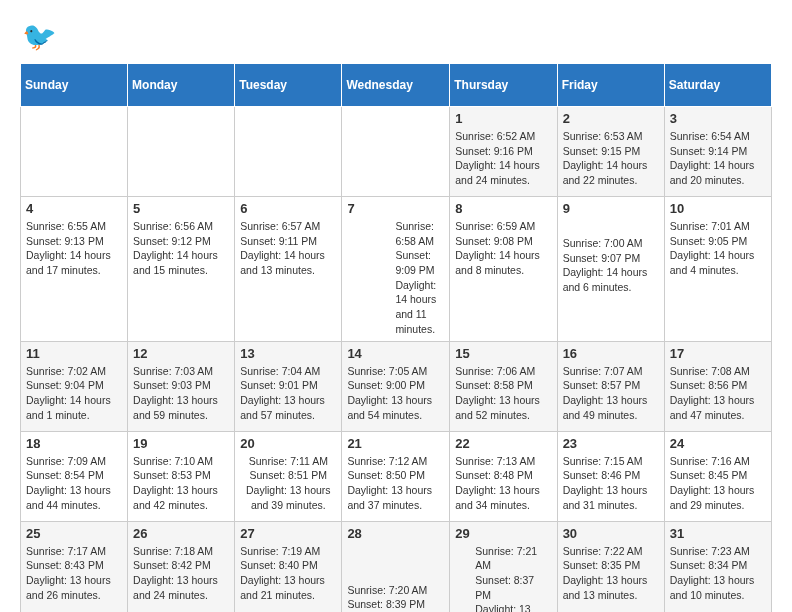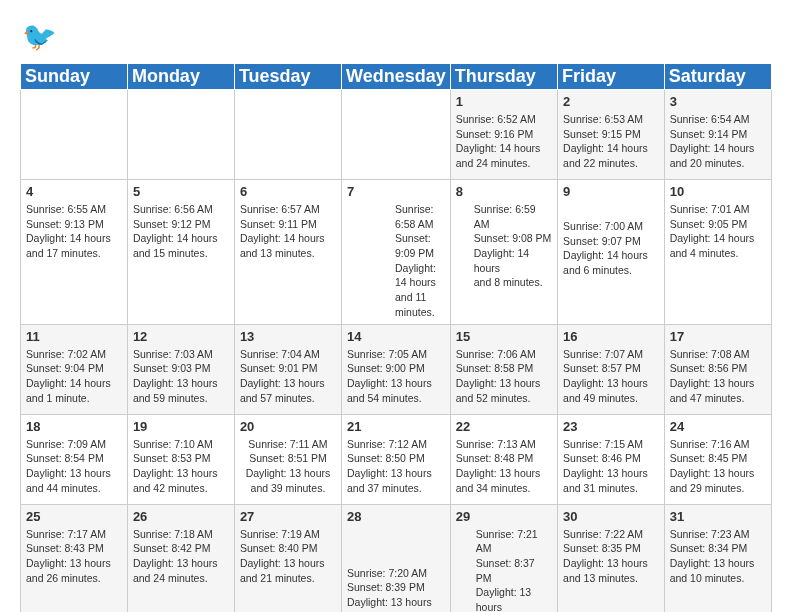--- a/index.html
+++ b/index.html
@@ -55,23 +55,23 @@
       color: #333;
     }
     table {
       width: 100%;
       border-collapse: collapse;
       font-size: 11px;
     }
     thead tr th {
       background-color: #2a76c0;
       color: #fff;
-      padding: 2px 4px;
+      padding: 14px 4px;
       text-align: left;
-      font-size: 18px;
+      font-size: 12px;
       font-weight: bold;
       border: 1px solid #fff;
     }
     tbody tr td {
       border: 1px solid #ccc;
       padding: 4px 5px;
       vertical-align: top;
       min-height: 80px;
       height: 90px;
       width: 108px;
@@ -179,21 +179,21 @@
         </td>
         <td>
           <span class="day-number">7</span>
           <div class="cell-text" style="white-space: pre-line; margin-left: 48px;">Sunrise: 6:58 AM
 Sunset: 9:09 PM
 Daylight: 14 hours
 and 11 minutes.</div>
         </td>
         <td>
           <span class="day-number">8</span>
-          <div class="cell-text" style="white-space: pre-line; margin-left: 18px;">Sunrise: 6:59 AM
+          <div class="cell-text" style="white-space: pre-line;">Sunrise: 6:59 AM
 Sunset: 9:08 PM
 Daylight: 14 hours
 and 8 minutes.</div>
         </td>
         <td>
           <span class="day-number">9</span>
           <div class="cell-text" style="white-space: pre-line; margin-top: 20px;">Sunrise: 7:00 AM
 Sunset: 9:07 PM
 Daylight: 14 hours
 and 6 minutes.</div>

